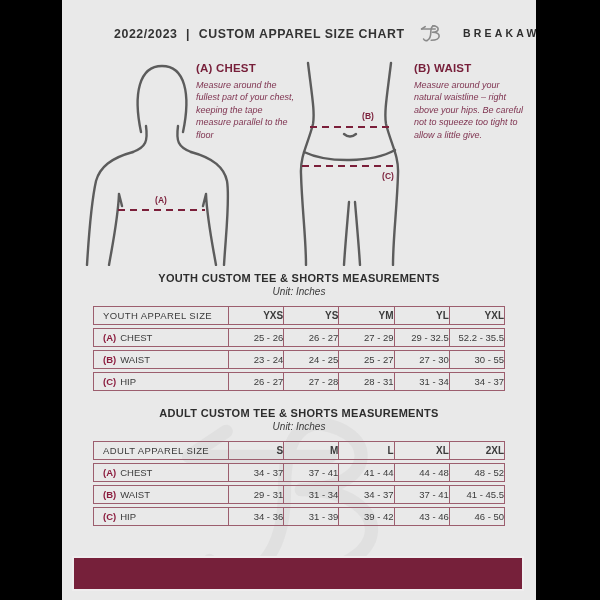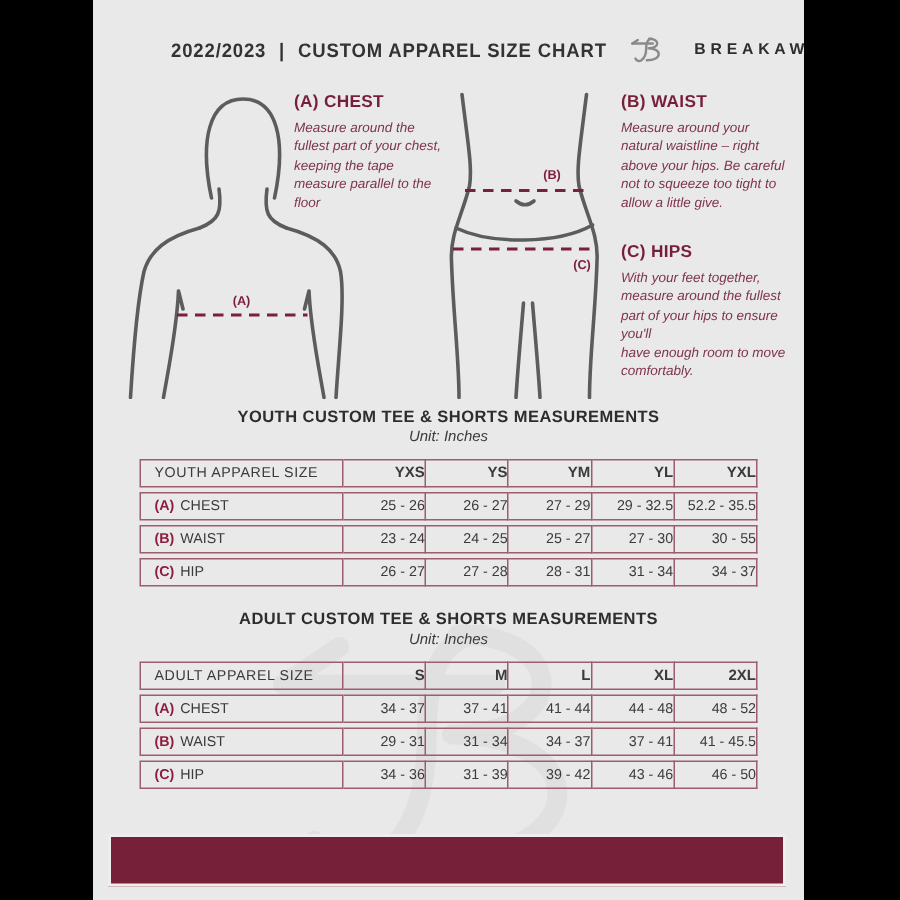--- a/index.html
+++ b/index.html
@@ -108,25 +108,20 @@
   <div class="guide-text" style="left:134px; top:62px; width:104px;">
     <div class="guide-heading">(A) CHEST</div>
     <div class="guide-desc">Measure around the fullest part of your chest, keeping the tape measure parallel to the floor</div>
   </div>
 
   <div class="guide-text" style="left:352px; top:62px; width:115px;">
     <div class="guide-heading">(B) WAIST</div>
     <div class="guide-desc">Measure around your natural waistline – right above your hips. Be careful not to squeeze too tight to allow a little give.</div>
   </div>
 
-  <div class="guide-text" style="left:352px; top:162px; width:115px;">
-    <div class="guide-heading">(C) HIPS</div>
-    <div class="guide-desc">With your feet together, measure around the fullest part of your hips to ensure you'll
-have enough room to move comfortably.</div>
-  </div>
 
   <div class="section-title" style="top:272px;">YOUTH CUSTOM TEE &amp; SHORTS MEASUREMENTS</div>
   <div class="section-unit" style="top:286px;">Unit: Inches</div>
 
   <table class="youth-table">
     <colgroup>
         <col class="c0">
         <col class="cn">
         <col class="cn">
         <col class="cn">

